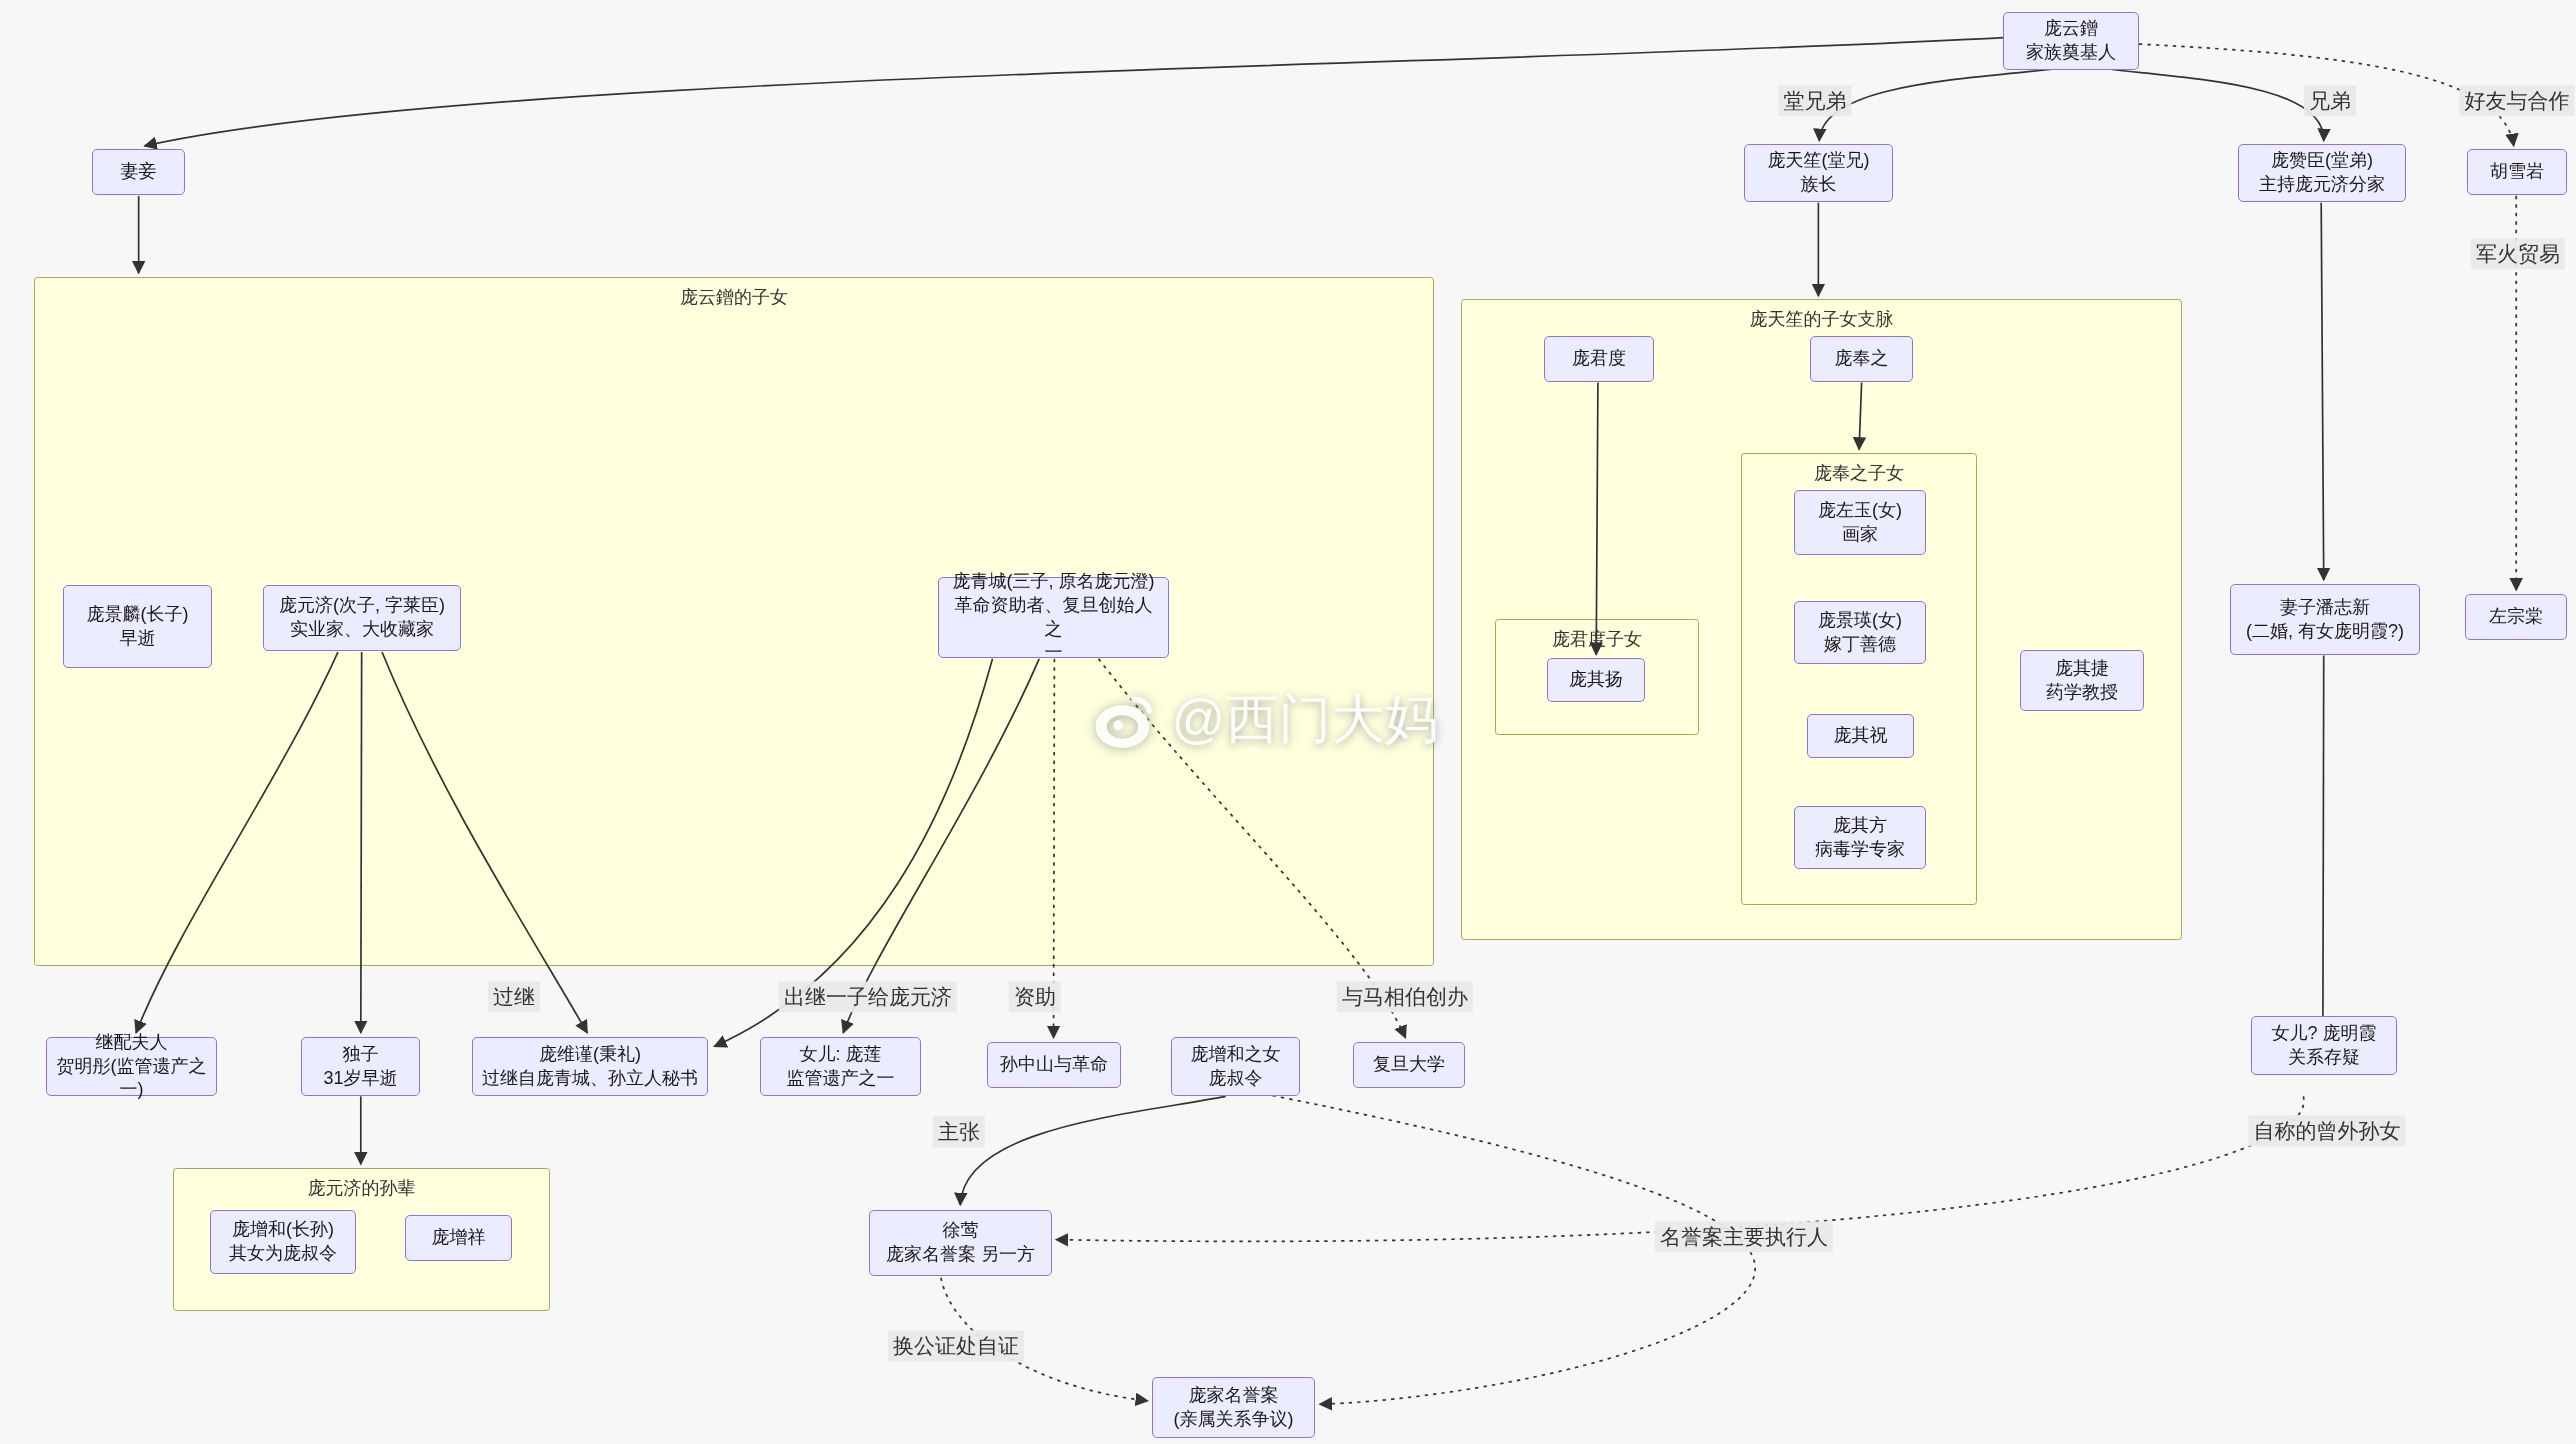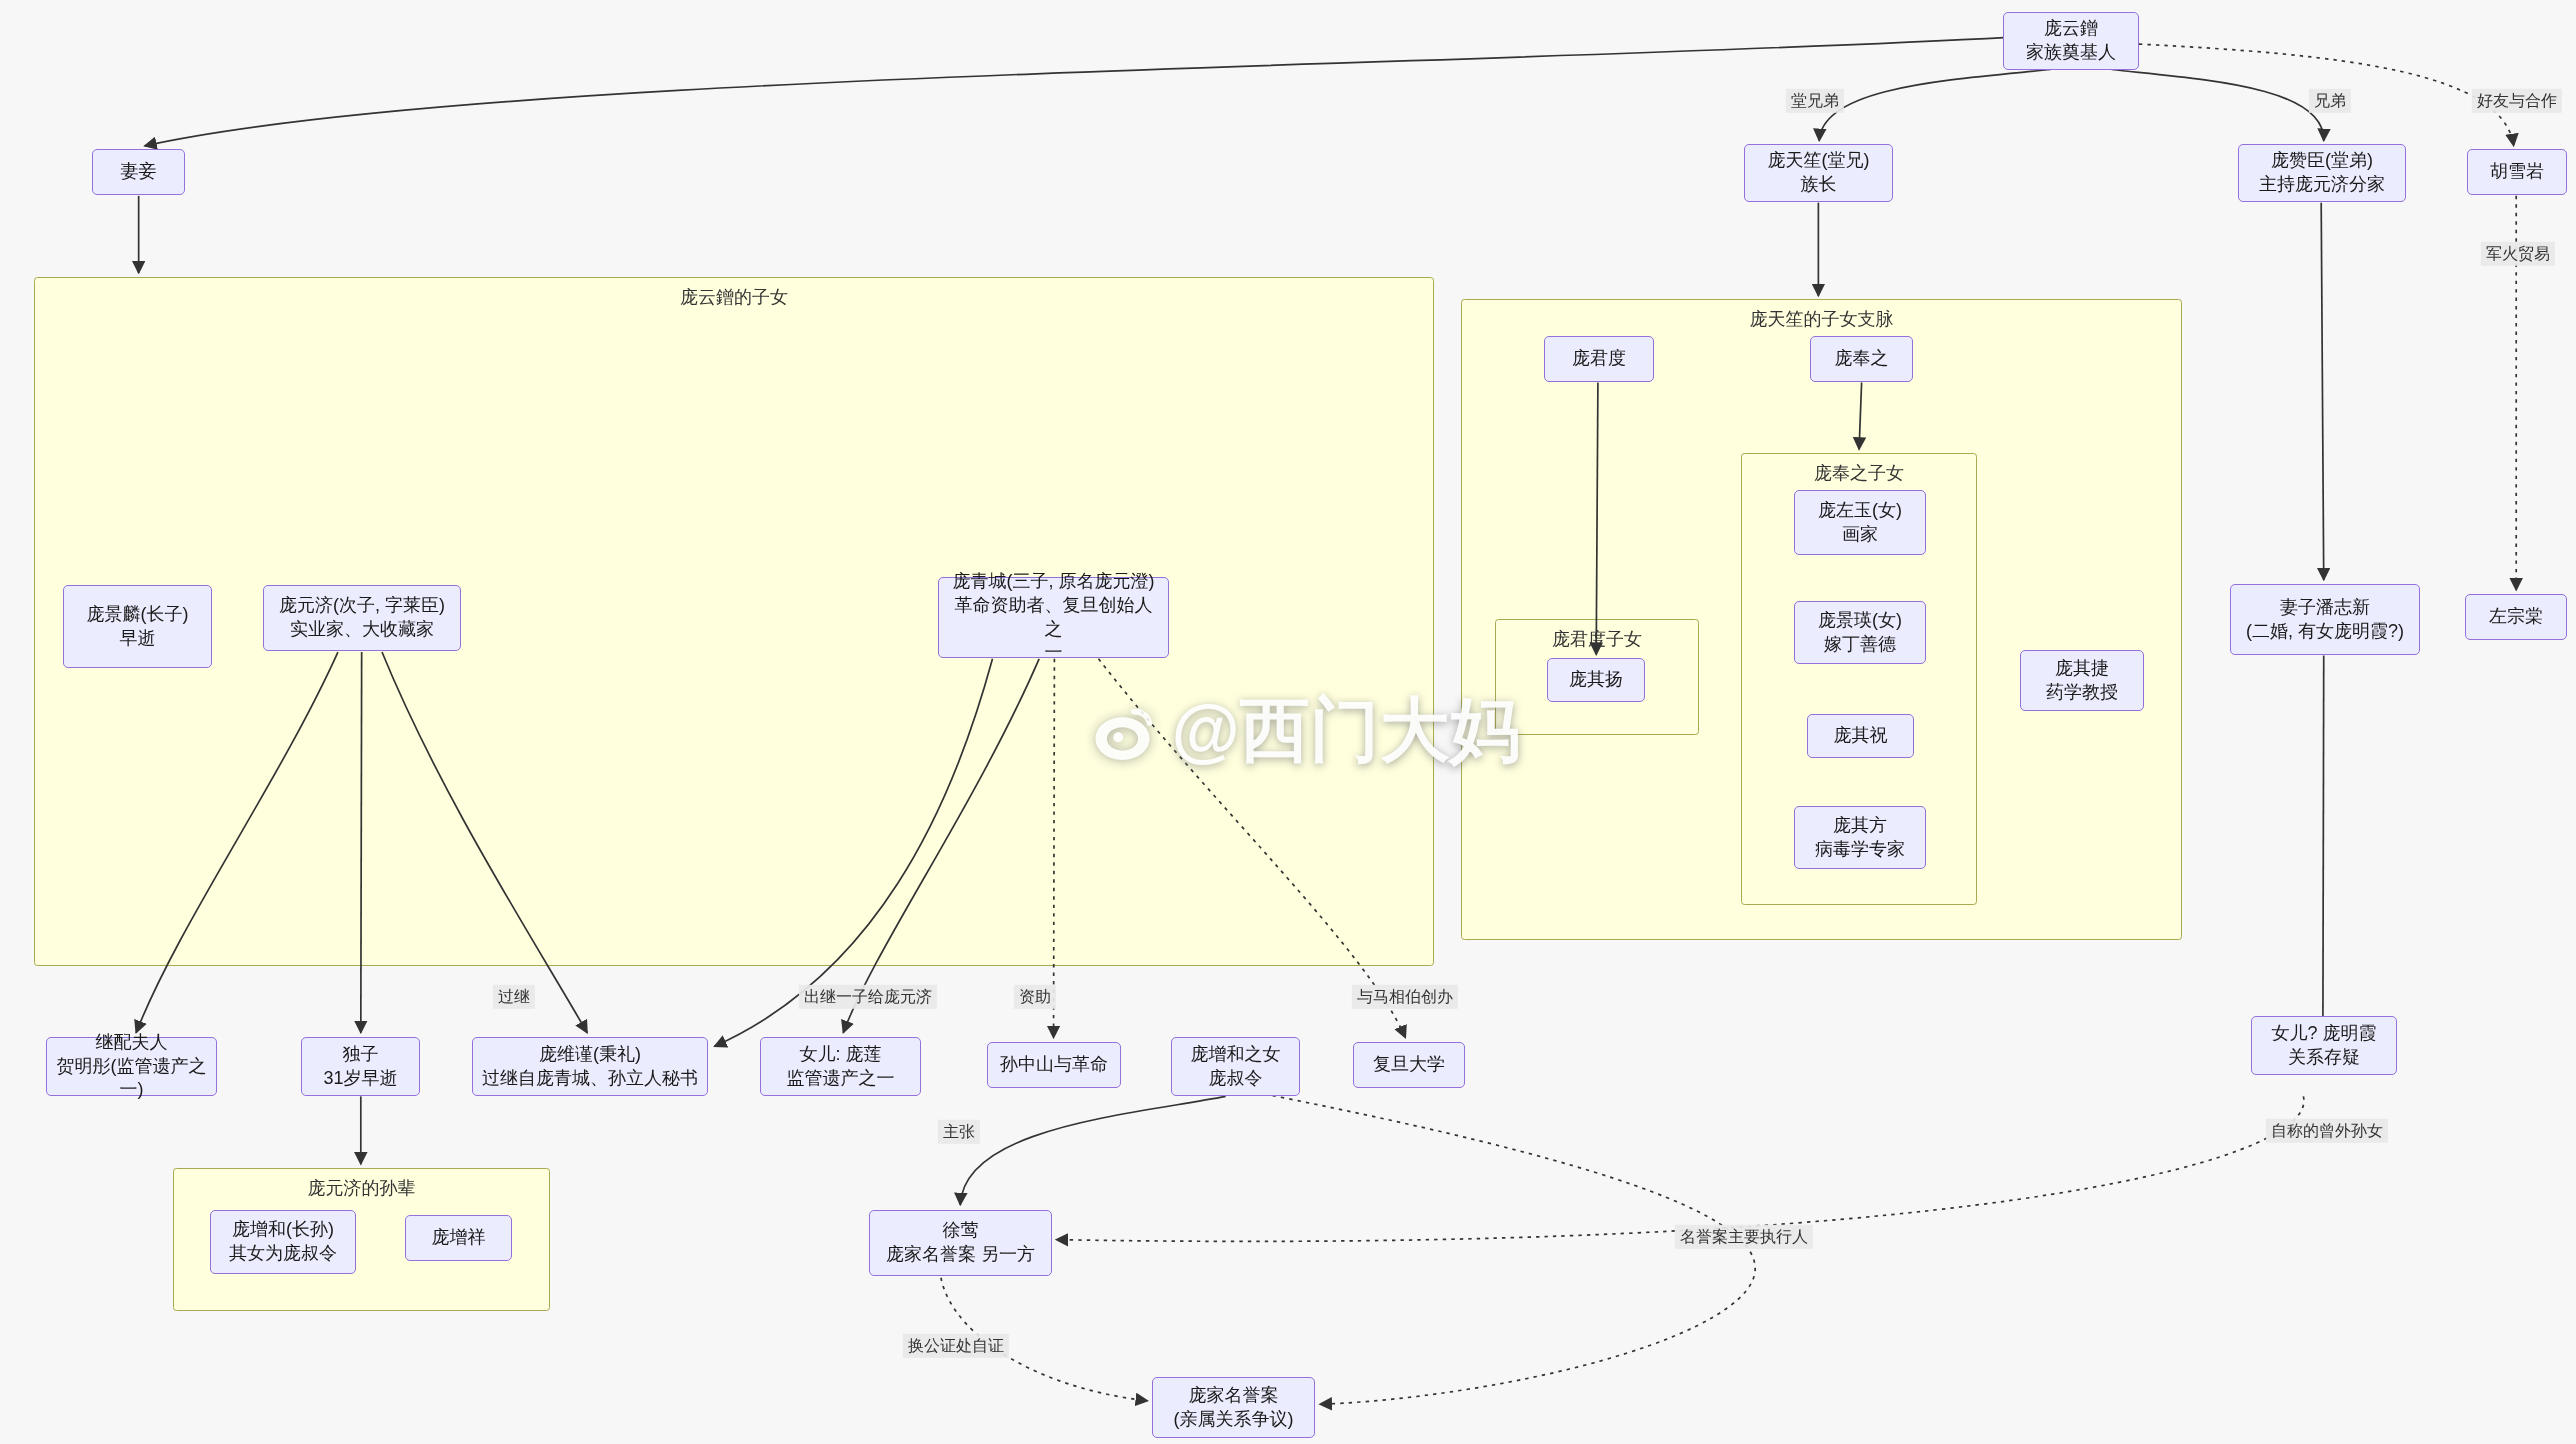--- a/index.html
+++ b/index.html
@@ -8,23 +8,23 @@
   .group{position:absolute;background:#ffffde;border:0.8px solid #a9a94f;border-radius:3.4px;z-index:0;}
   .group-title{position:absolute;top:6.8px;left:0;right:0;text-align:center;font-size:18px;color:#333;}
   svg.edges{position:absolute;left:0;top:0;z-index:1;}
   path.solid{fill:none;stroke:#333;stroke-width:2;}
   path.dotted{fill:none;stroke:#333;stroke-width:2;stroke-dasharray:4 6;}
   .node{position:absolute;background:#ECECFF;border:0.8px solid #9370DB;border-radius:5px;
         display:flex;align-items:center;justify-content:center;text-align:center;
         font-size:18px;line-height:1.32;color:#1a1a1a;white-space:pre-line;
         z-index:2;padding:1.7px 6.8px;box-sizing:border-box;}
   .edge-label{position:absolute;transform:translate(-50%,-50%);background:rgba(232,232,232,0.93);
-        padding:1.7px 5.1px;font-size:16px;color:#333;z-index:2;white-space:nowrap;}
-  .watermark{position:absolute;left:1087px;top:684px;display:flex;align-items:center;gap:13.6px;z-index:3;
-        color:rgba(255,255,255,0.93);font-size:70px;font-weight:bold;
+        padding:1.7px 5.1px;font-size:21px;color:#333;z-index:2;white-space:nowrap;}
+  .watermark{position:absolute;left:1087px;top:684px;display:flex;align-items:flex-start;gap:13.6px;z-index:3;
+        color:rgba(255,255,255,0.93);font-size:53px;font-weight:normal;
         text-shadow:0 1.7px 8.5px rgba(105,105,105,0.6);}
   .wm-icon{width:71px;height:71px;opacity:0.93;filter:drop-shadow(0 1.7px 5.1px rgba(105,105,105,0.6));}
 </style>
 </head>
 <body>
 
 <div class="canvas">
 
   <div class="group" style="left:173px;top:1168px;width:375px;height:141px">
     <div class="group-title">庞元济的孙辈</div>

